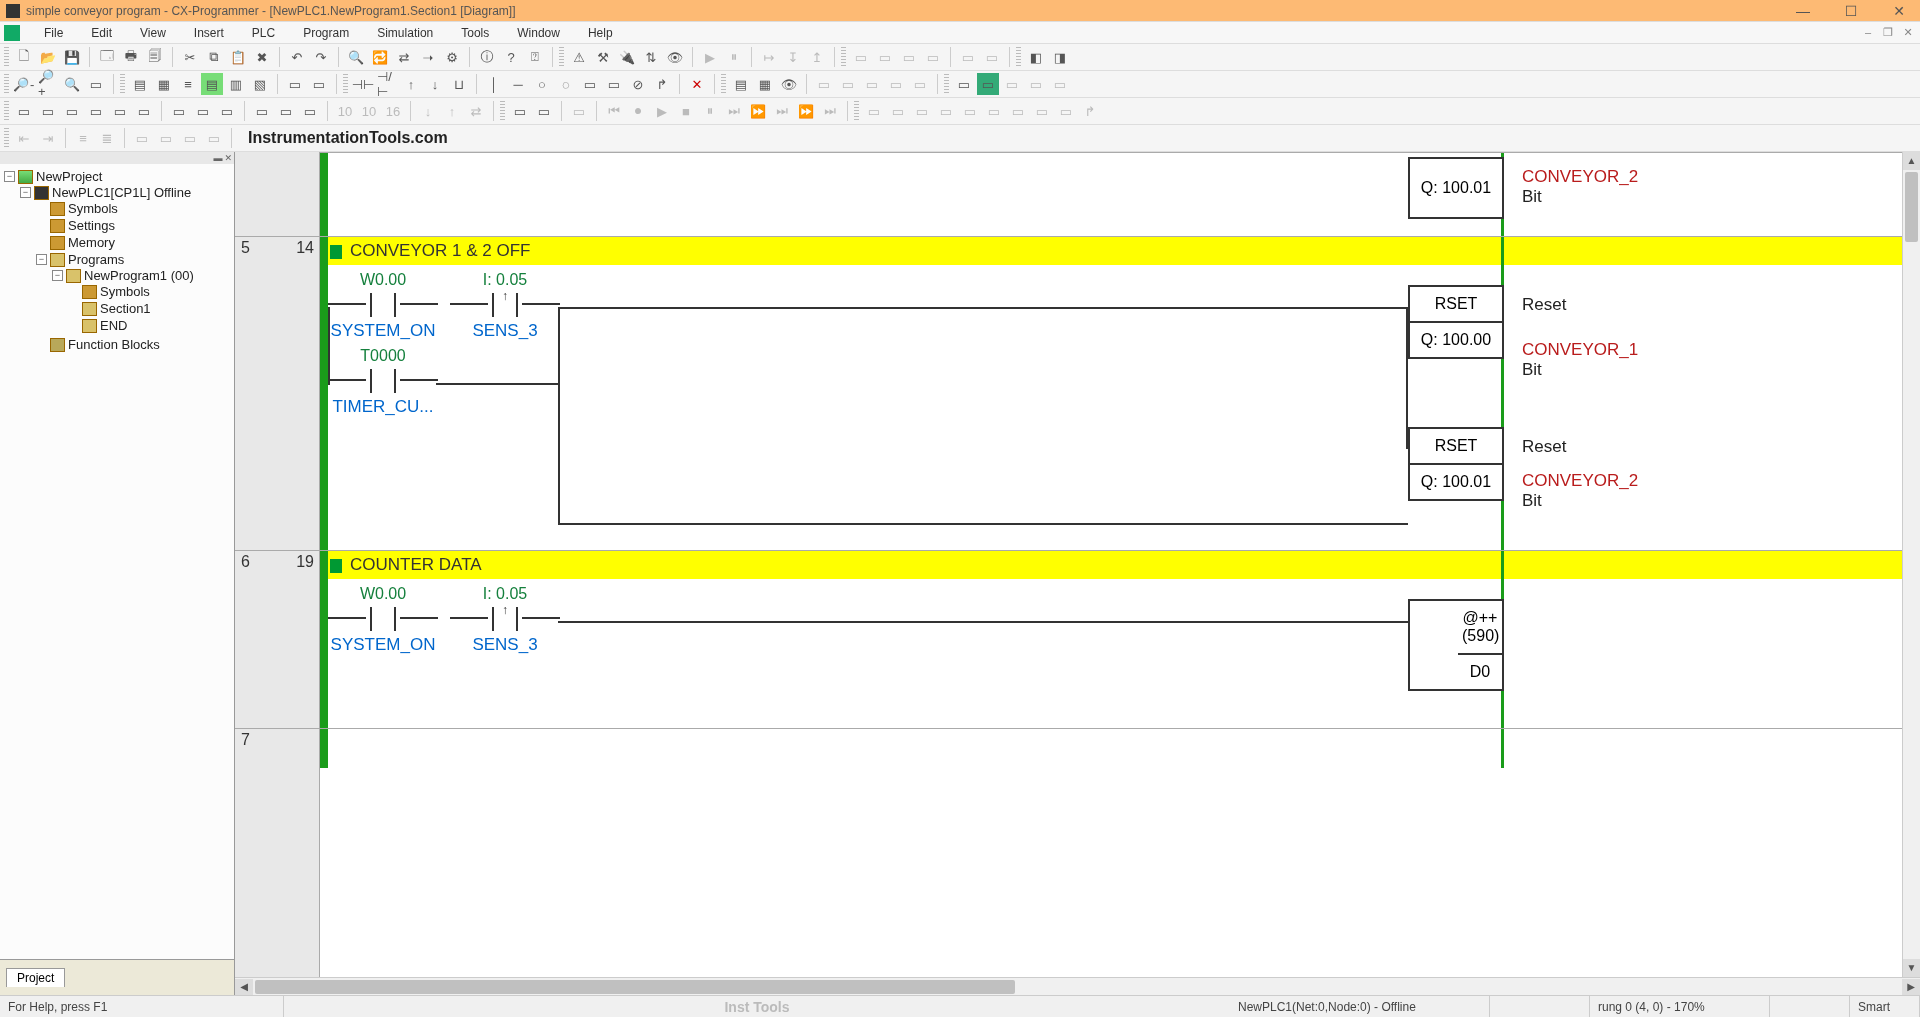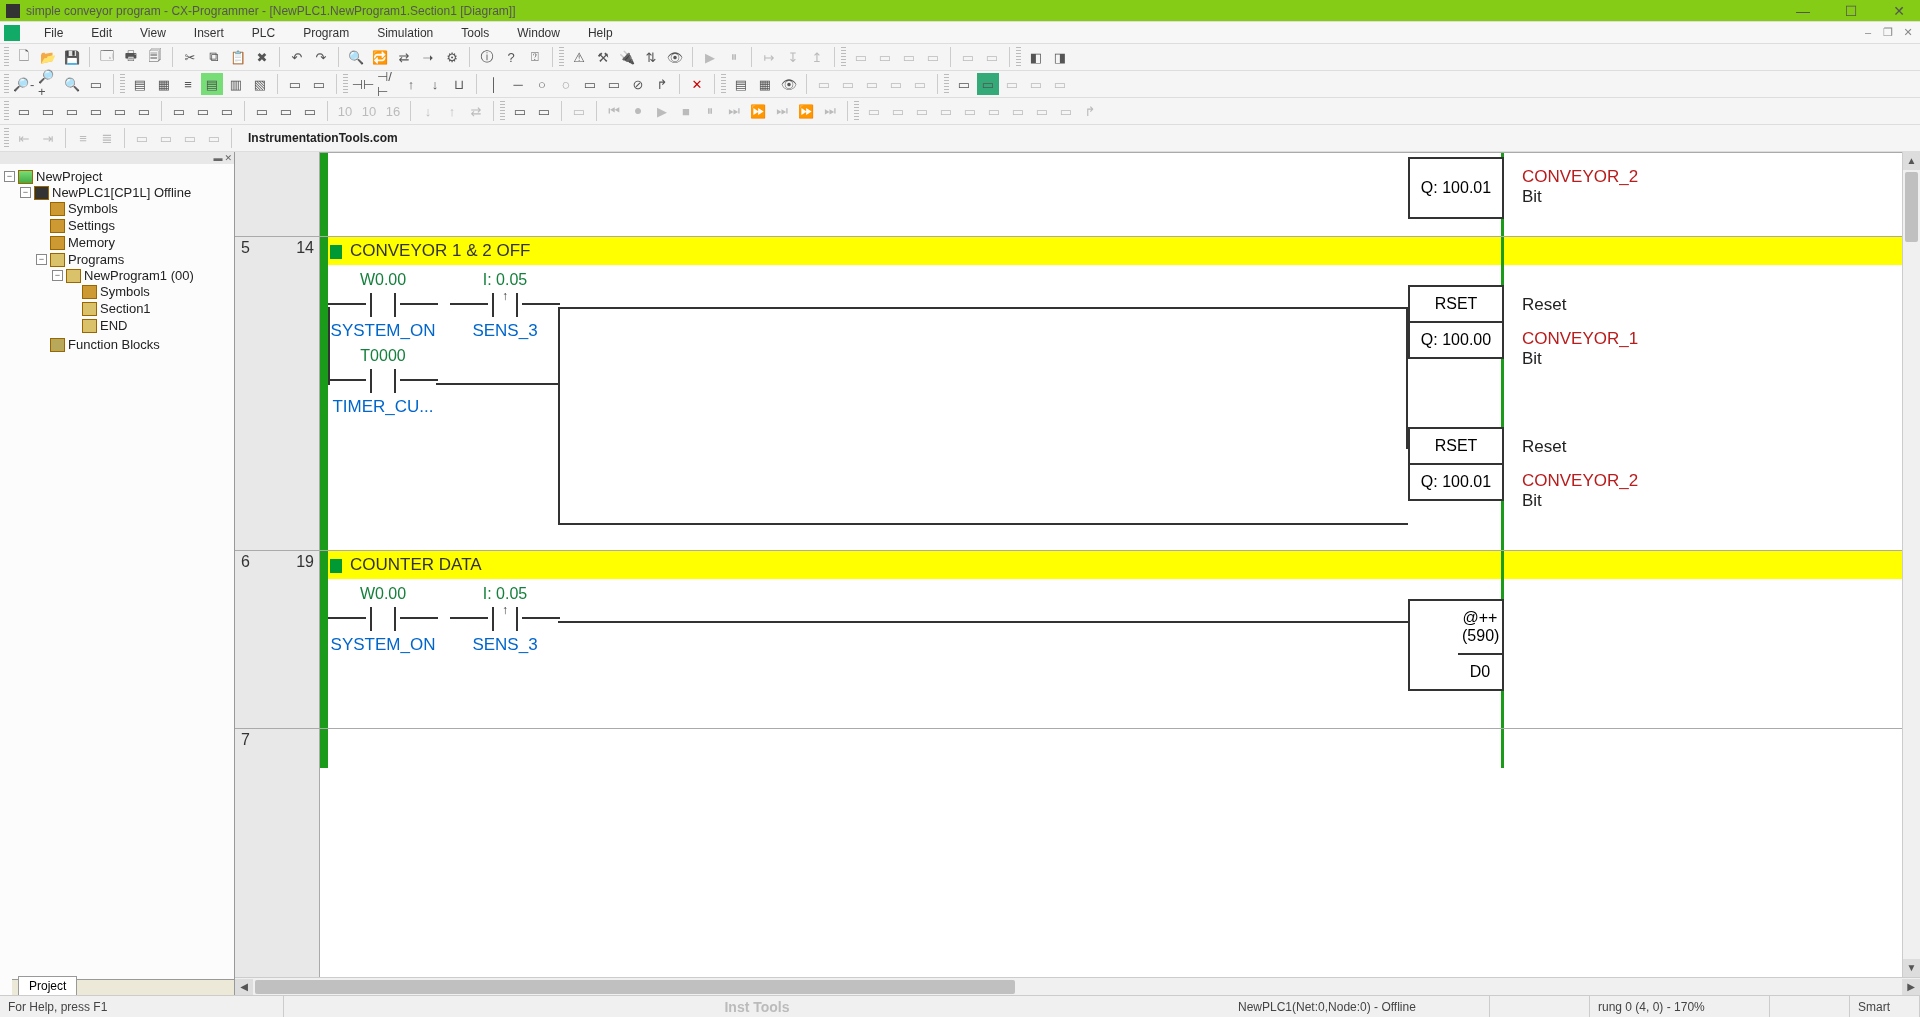--- a/index.html
+++ b/index.html
@@ -1,58 +1,58 @@
 <!DOCTYPE html>
 <html><head>
 <meta charset="utf-8">
 <style>
   * { box-sizing: border-box; margin: 0; padding: 0; }
   body { font-family: "Segoe UI", Tahoma, sans-serif; font-size: 12px; background: #f0f0f0; width: 1920px; height: 1017px; overflow: hidden; display: flex; flex-direction: column; }
   
   
-  .titlebar { height: 22px; background: #84cc16; display: flex; align-items: center; padding: 0 6px; border-bottom: 1px solid #ddd; }
+  .titlebar { height: 22px; background: #fdba74; display: flex; align-items: center; padding: 0 6px; border-bottom: 1px solid #ddd; }
   .titlebar .icon { width:14px; height:14px; background:#333; margin-right:6px; display:inline-block; }
   .titlebar .title { flex:1; color:#555; font-size:12px; }
   .titlebar .win-controls { display:flex; gap:18px; color:#555; font-size:14px; }
   .winbtn { width:30px; text-align:center; cursor:default; }
   
   
   .menubar { height:22px; background:#f7f7f7; display:flex; align-items:center; padding:0 4px; gap:12px; border-bottom:1px solid #ddd; position:relative;}
   .menubar .mdi-icon { width:16px; height:16px; background:#1a6; margin-right:4px; }
   .menubar .menu-item { padding:2px 8px; color:#333; }
   .menubar .mdi-controls { position:absolute; right:4px; display:flex; gap:4px; color:#888; font-size:11px;}
   .mdi-controls span{ width:16px; text-align:center;}
   
   
   .toolbar-row { display:flex; align-items:center; background:#f5f5f5; border-bottom:1px solid #ddd; padding:2px 4px; gap:2px; flex-wrap:nowrap;}
   .tb-btn { width:22px; height:22px; display:flex; align-items:center; justify-content:center; border:1px solid transparent; color:#555; font-size:13px;}
   .tb-sep { width:1px; height:20px; background:#ccc; margin:0 4px; }
   .tb-grip { width:5px; height:20px; background:repeating-linear-gradient(to bottom, #bbb 0 1px, transparent 1px 3px); margin-right:2px;}
-  .watermark { font-weight:bold; font-size:12px; color:#222; padding:0 10px; }
+  .watermark { font-weight:bold; font-size:16px; color:#222; padding:0 10px; }
   
   
   .main { flex:1; display:flex; min-height:0; }
   
   
   .sidebar { width:235px; background:#fcfcfc; border-right:1px solid #999; display:flex; flex-direction:column; }
   .sidebar-hdr { height:12px; background:#e8e8e8; display:flex; justify-content:flex-end; align-items:center; padding:0 2px; gap:2px; font-size:9px; color:#666;}
   .tree { flex:1; padding:4px 2px; font-size:13px; color:#222; overflow:auto;}
   .tree ul { list-style:none; padding-left:16px;}
   .tree > ul { padding-left:2px;}
   .tree li { padding:1px 0; white-space:nowrap;}
   .tree .node { display:flex; align-items:center; gap:3px;}
   .tree .exp { width:11px; height:11px; border:1px solid #888; font-size:9px; line-height:9px; text-align:center; color:#555; background:#fff;}
   .tree .noexp { width:11px; display:inline-block;}
   .ticon { width:15px; height:14px; display:inline-block; background:#cc9933; border:1px solid #996600; }
   .ticon.proj{ background:linear-gradient(#7d7,#4a4);} 
   .ticon.plc{ background:#333;} 
   .ticon.prog{ background:#d9c26a;} 
   .ticon.sec{ background:#d9c26a;} 
   .ticon.fn{ background:#b8a85a;}
-  .sidebar-tab { height:16px; border-top:1px solid #999; background:#ece9d8; display:flex; align-items:flex-end;margin-left:12px;}
+  .sidebar-tab { height:36px; border-top:1px solid #999; background:#ece9d8; display:flex; align-items:center;}
   .sidebar-tab .tab { background:#fff; border:1px solid #999; border-bottom:none; padding:2px 10px; font-size:12px; margin-left:6px;}
   
   
   .diagram-wrap { flex:1; display:flex; flex-direction:column; background:#fff; position:relative;}
   .diagram-scroll { flex:1; overflow:hidden; position:relative;}
   .diagram { position:relative; background:#fff; height:100%;}
   .gutter { position:absolute; left:0; top:0; bottom:0; width:85px; background:#e8e8e8; border-right:1px solid #aaa;}
   .rungno { position:absolute; left:0; width:85px; text-align:left; padding:2px 6px; font-size:16px; color:#333; border-top:1px solid #aaa;}
   .rungno .step { float:right; }
   
@@ -479,21 +479,21 @@
 
           <div class="vwire" style="left:238px;top:146px;height:140px;"></div>
           <div style="position:absolute;left:238px;right:494px;top:286px;border-top:2px solid #333;"></div>
 
           <div class="outbox" style="right:398px;top:48px;">
             <div class="op">RSET</div>
             <div class="opd">Q: 100.00</div>
           </div>
           <div class="outdesc" style="right:180px;top:58px;width:200px;">
             <div>Reset</div>
-            <div class="symname" style="margin-top:14px;">CONVEYOR_1</div>
+            <div class="symname" style="margin-top:25px;">CONVEYOR_1</div>
             <div>Bit</div>
           </div>
 
           <div class="outbox" style="right:398px;top:190px;">
             <div class="op">RSET</div>
             <div class="opd">Q: 100.01</div>
           </div>
 
           <div style="position:absolute;right:494px;top:212px;width:2px;height:0;"></div>
           <div class="outdesc" style="right:180px;top:200px;width:200px;">

